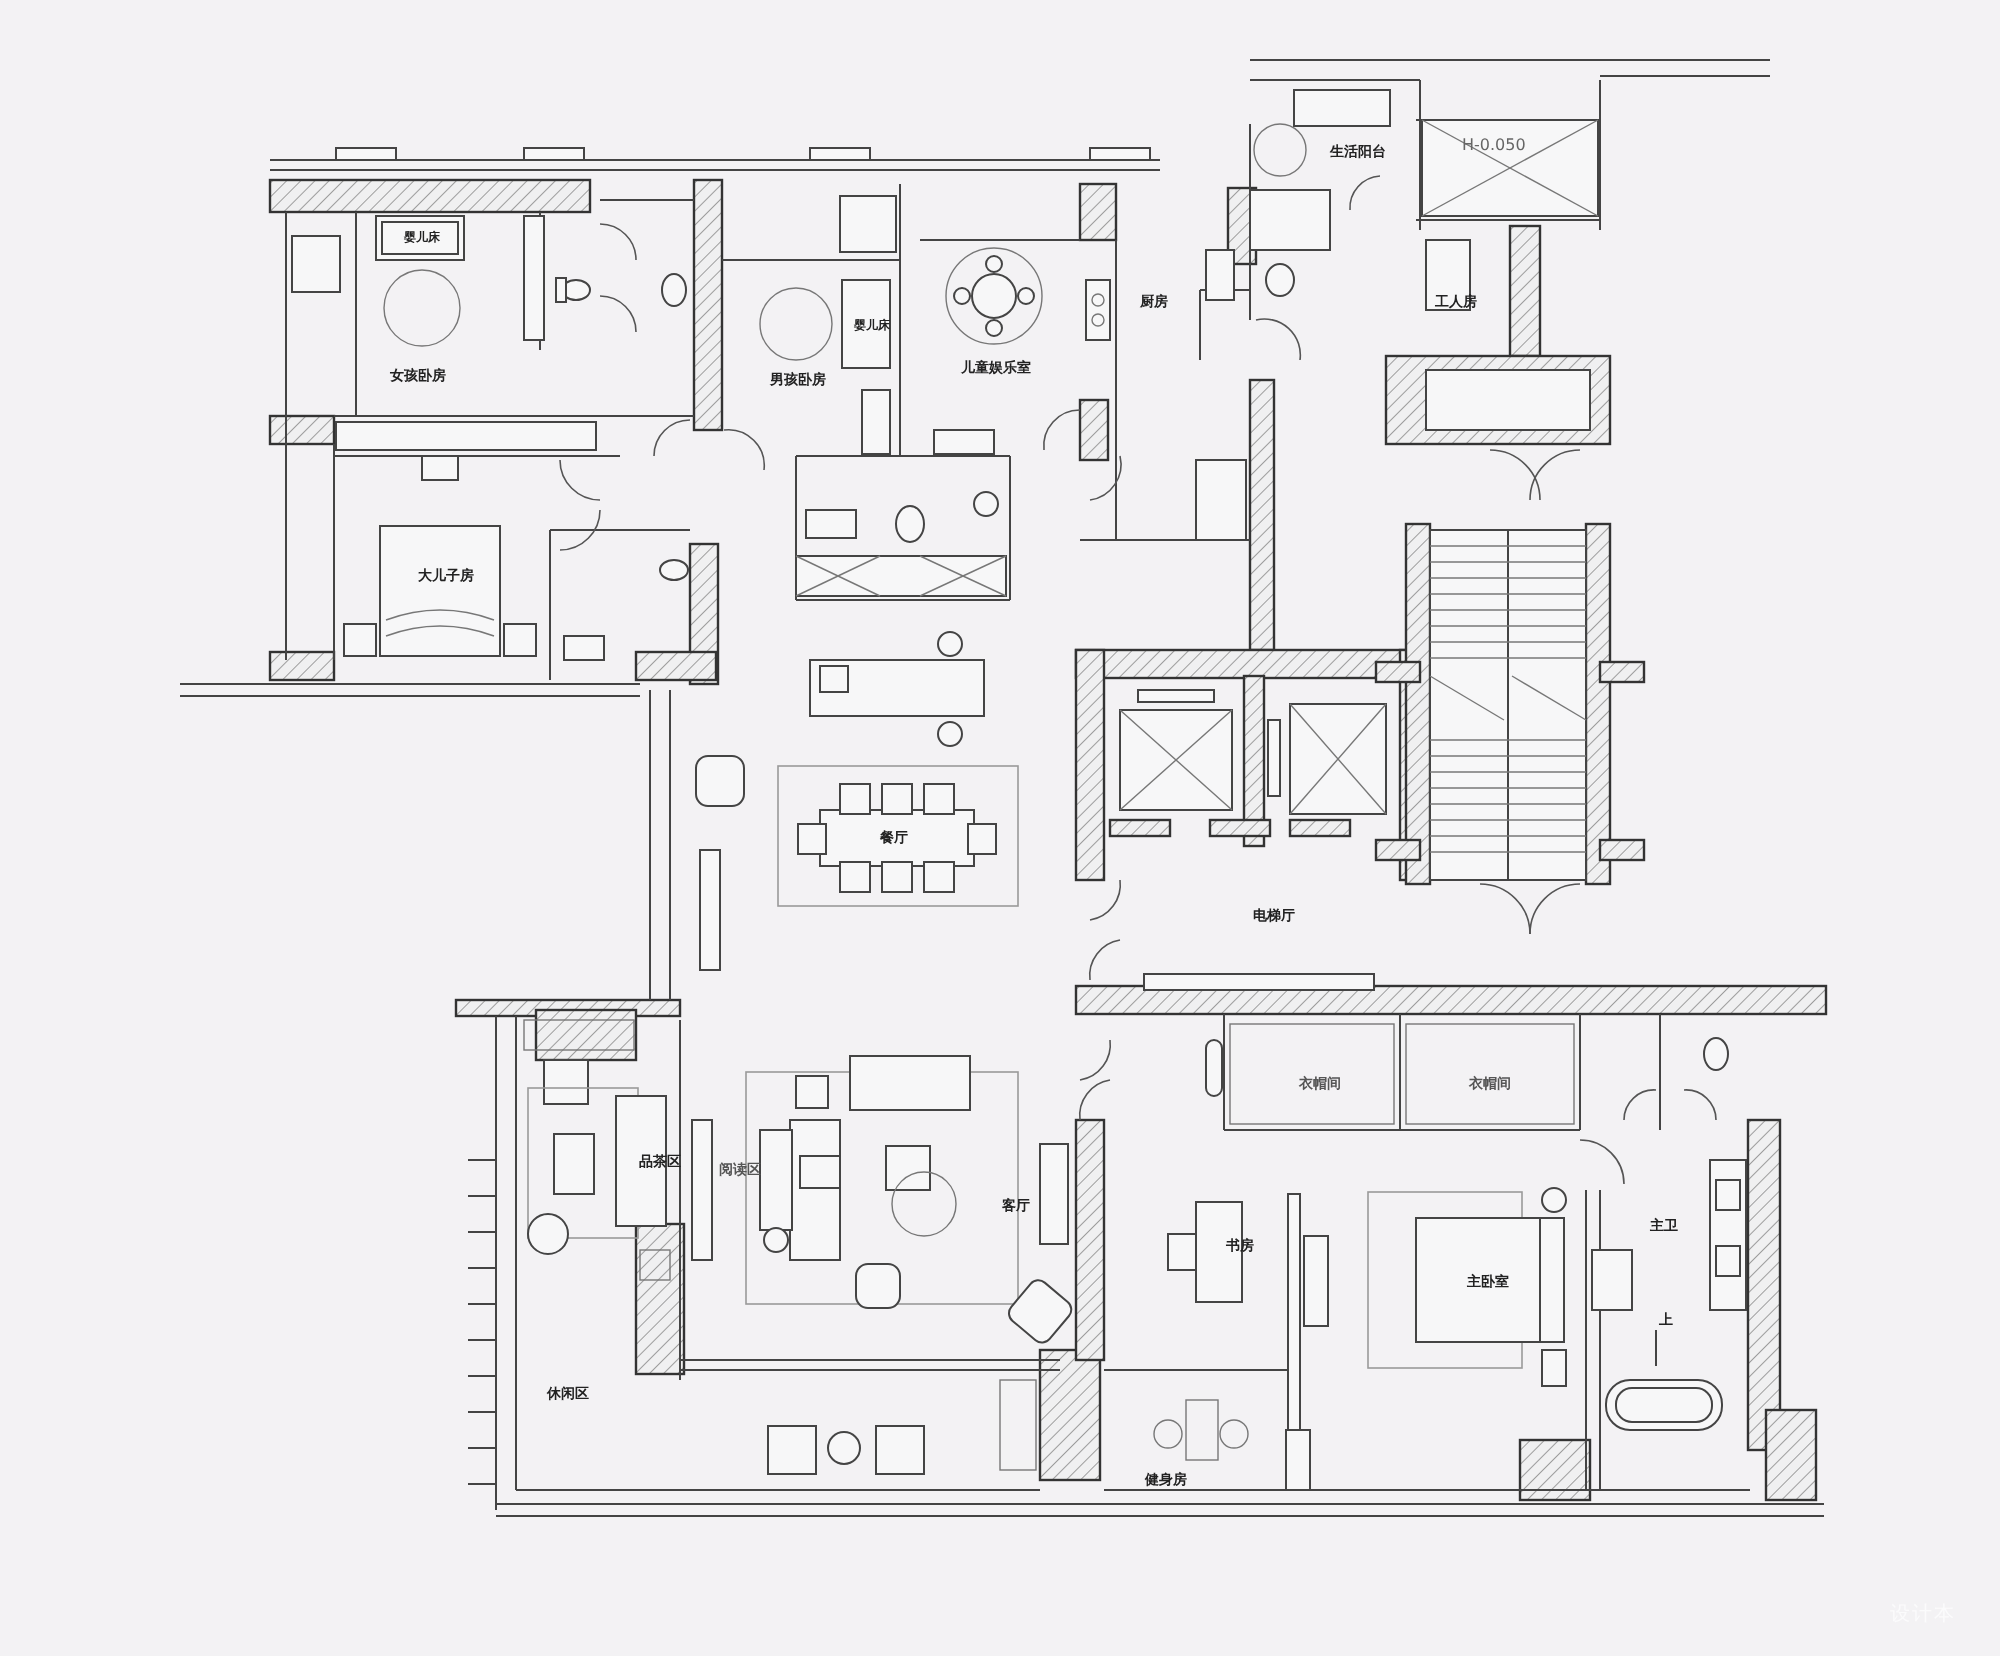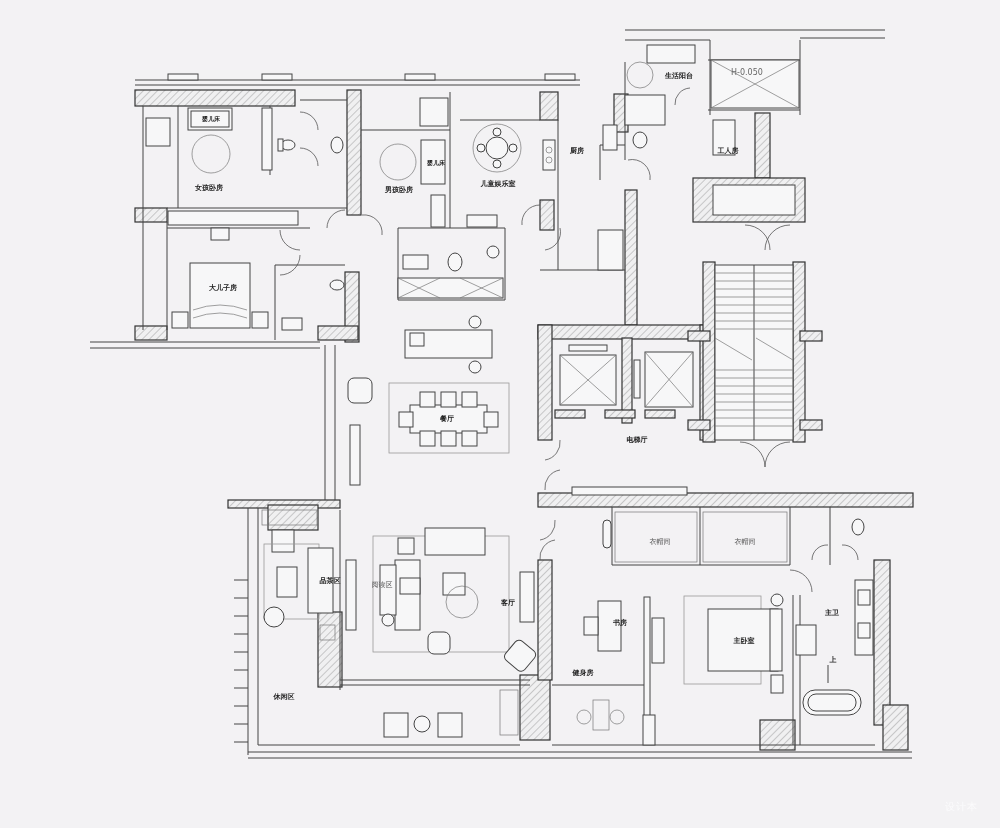--- a/index.html
+++ b/index.html
@@ -6,21 +6,21 @@
   body{width:1000px;height:828px;position:relative;overflow:hidden;font-family:"DejaVu Sans",sans-serif;}
   #plan{position:absolute;left:0;top:0;width:1000px;height:828px;}
   .hatch{fill:url(#hatch);stroke:#333;stroke-width:1.2;}
   .ln{fill:none;stroke:#444;stroke-width:1;}
   .thin{fill:none;stroke:#777;stroke-width:0.7;}
   .furn{fill:#f7f7f8;stroke:#444;stroke-width:1;}
   .rug{fill:none;stroke:#999;stroke-width:0.8;}
   .door{fill:none;stroke:#555;stroke-width:0.8;}
   .lbl{position:absolute;font-size:7px;font-weight:bold;color:#222;white-space:nowrap;transform:translate(-50%,-50%);}
   .lbl.small{font-size:6px;}
-  .lbl.thin-t{font-weight:normal;color:#555;}
+  .lbl.thin-t{font-weight:bold;color:#555;}
   .wm{position:absolute;right:22px;bottom:14px;font-size:10px;color:#fbfbfc;letter-spacing:1px;}
 </style>
 </head>
 <body>
 
 <svg id="plan" viewBox="0 0 1000 828" xmlns="http://www.w3.org/2000/svg">
   <defs>
     <pattern id="hatch" width="5" height="5" patternUnits="userSpaceOnUse" patternTransform="rotate(45)">
       <rect width="5" height="5" fill="#f0f0f1"></rect>
       <line x1="0" y1="0" x2="0" y2="5" stroke="#888" stroke-width="0.8"></line>
@@ -346,26 +346,26 @@
 <div class="lbl small" style="left:211px;top:119px;">婴儿床</div>
 <div class="lbl" style="left:209px;top:188px;">女孩卧房</div>
 <div class="lbl small" style="left:436px;top:163px;">婴儿床</div>
 <div class="lbl" style="left:399px;top:190px;">男孩卧房</div>
 <div class="lbl" style="left:498px;top:184px;">儿童娱乐室</div>
 <div class="lbl" style="left:577px;top:151px;">厨房</div>
 <div class="lbl" style="left:679px;top:76px;">生活阳台</div>
 <div class="lbl" style="left:728px;top:151px;">工人房</div>
 <div class="lbl" style="left:223px;top:288px;text-align:center;">大儿子房</div>
 <div class="lbl" style="left:447px;top:419px;">餐厅</div>
-<div class="lbl" style="left:625px;top:440px;padding-left:24px;">电梯厅</div>
+<div class="lbl" style="left:625px;top:458px;padding-left:24px;">电梯厅</div>
 <div class="lbl" style="left:286px;top:581px;margin-left:44px;">品茶区</div>
-<div class="lbl thin-t" style="left:370px;top:585px;margin-left:12px;">阅读区</div>
+<div class="lbl thin-t" style="left:370px;top:585px;">阅读区</div>
 <div class="lbl" style="left:462px;top:603px;margin-left:46px;">客厅</div>
 <div class="lbl" style="left:284px;top:697px;">休闲区</div>
 <div class="lbl thin-t" style="left:660px;top:542px;">衣帽间</div>
 <div class="lbl thin-t" style="left:745px;top:542px;">衣帽间</div>
 <div class="lbl" style="left:620px;top:623px;text-align:right;">书房</div>
 <div class="lbl" style="left:744px;top:641px;">主卧室</div>
 <div class="lbl" style="left:832px;top:613px;">主卫</div>
 <div class="lbl" style="left:833px;top:660px;">上</div>
-<div class="lbl" style="left:583px;top:673px;">健身房</div>
+<div class="lbl" style="left:583px;top:740px;">健身房</div>
 
 <div class="wm">设计本</div>
 
 </body></html>

